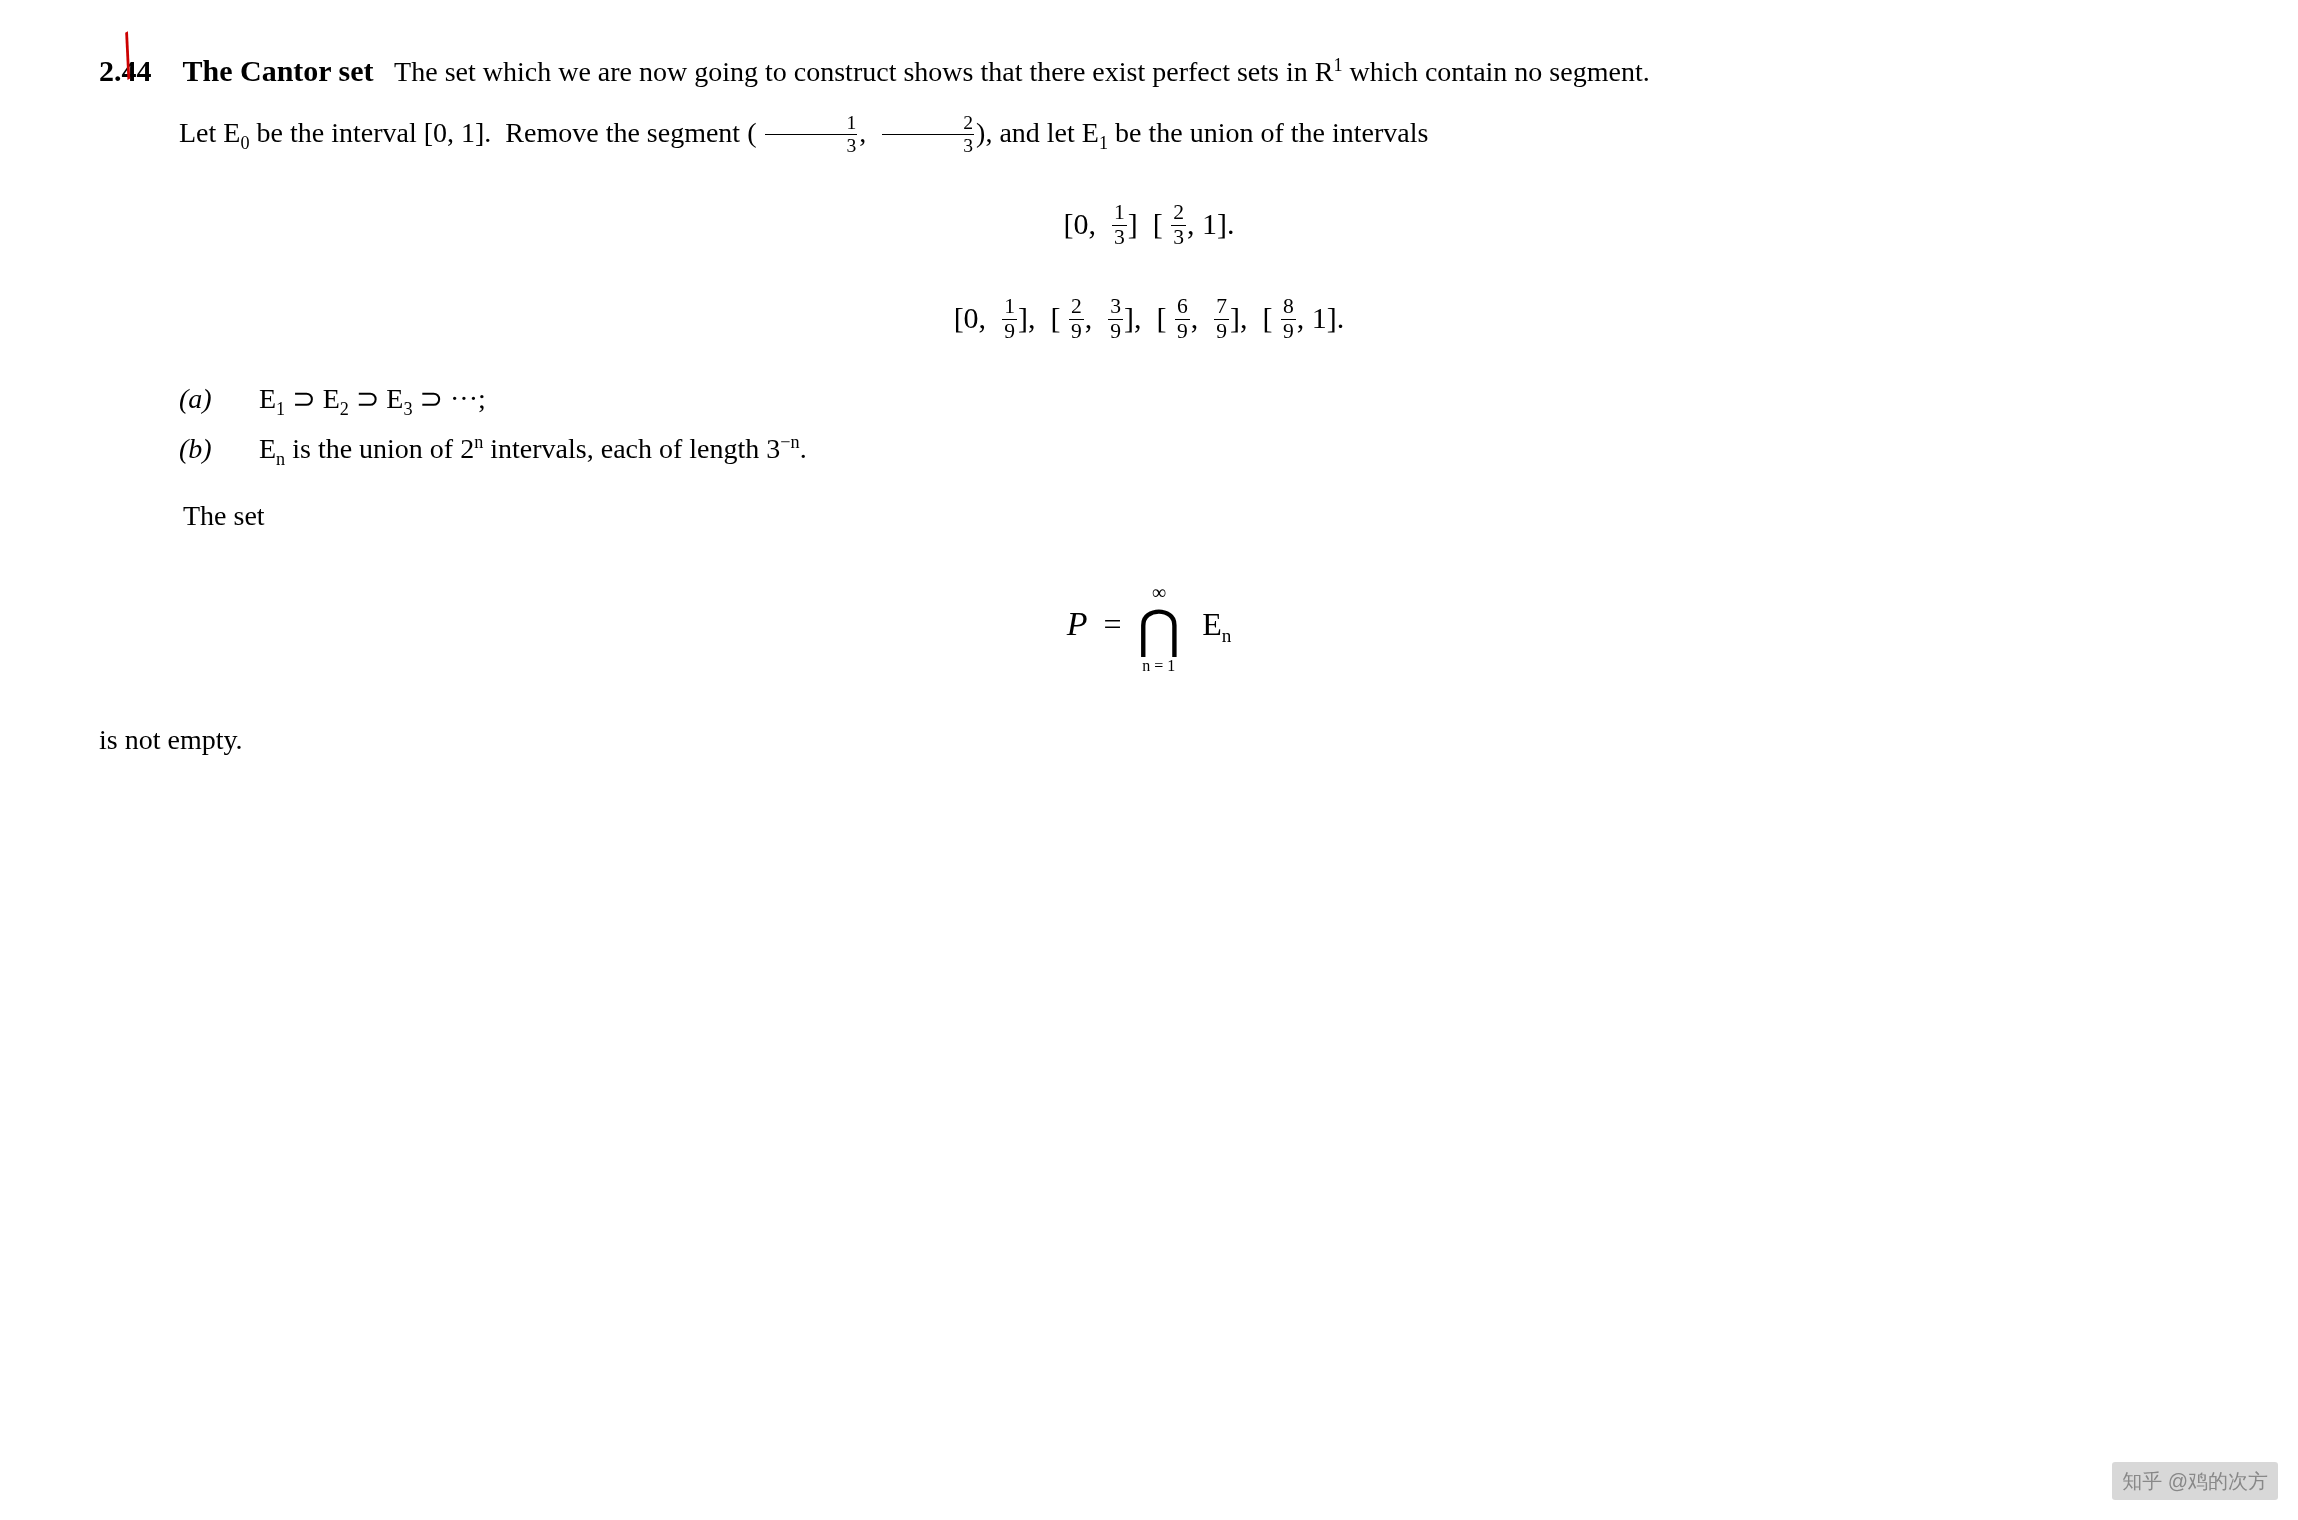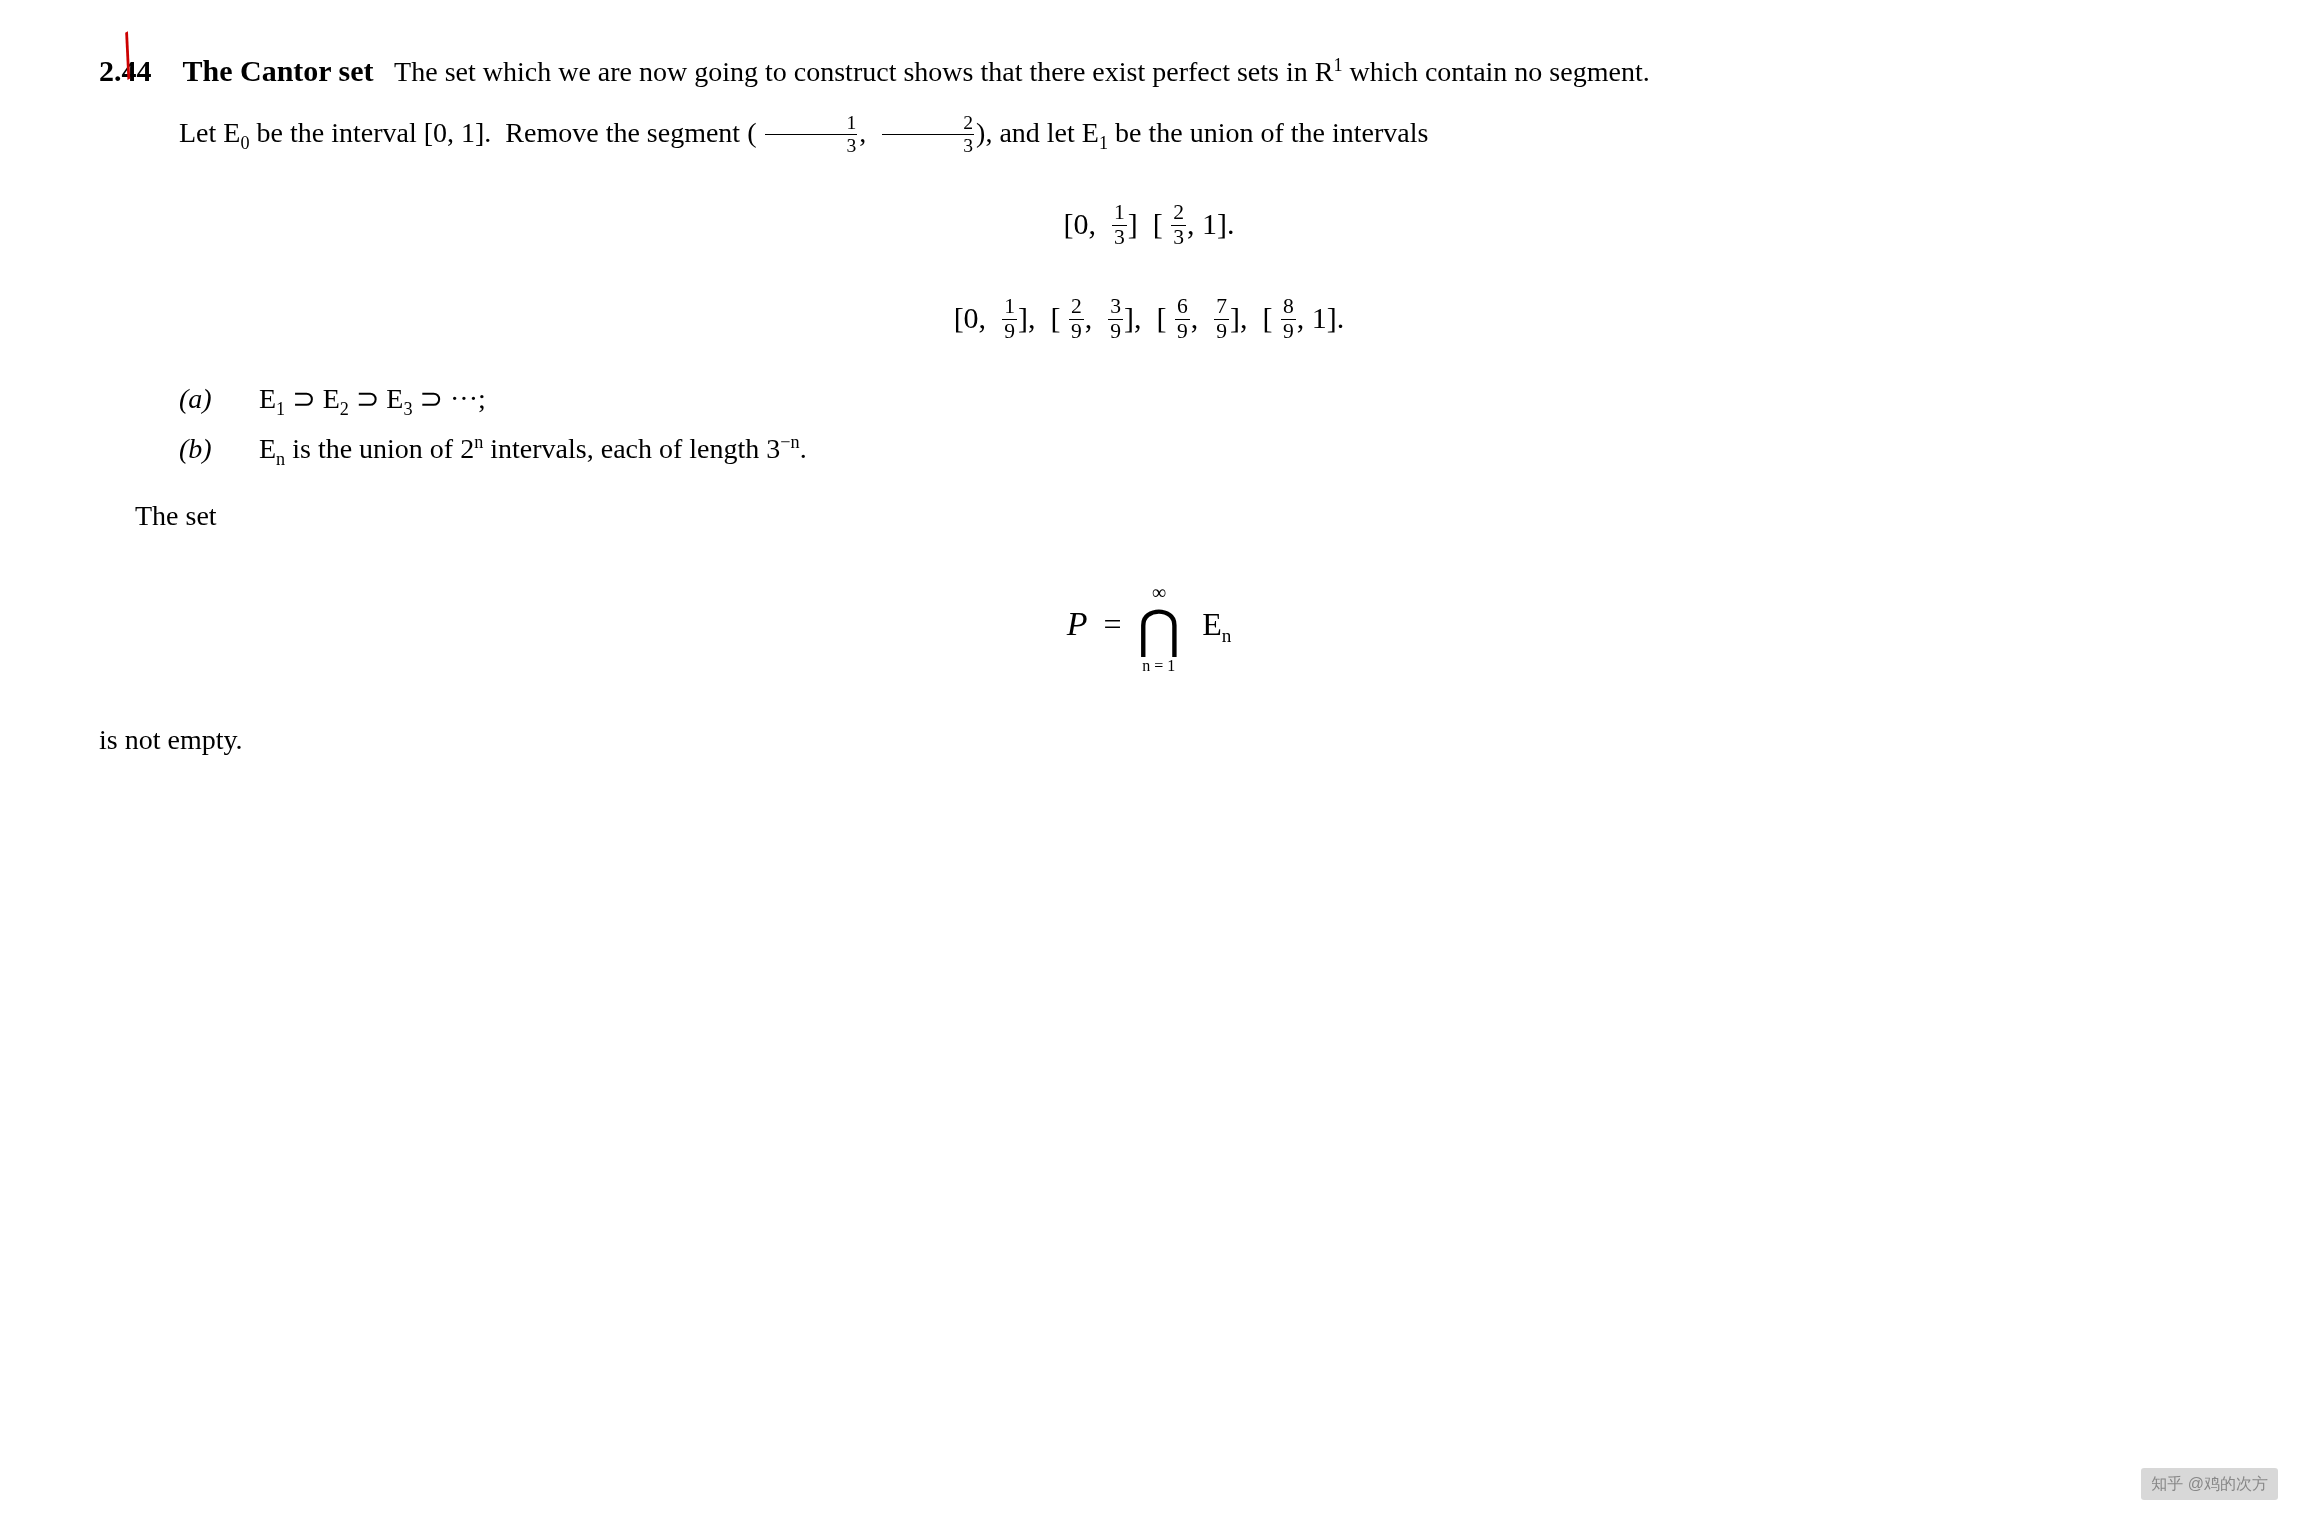--- a/index.html
+++ b/index.html
@@ -144,21 +144,21 @@
       min-width: 60px;
       font-style: italic;
     }
 
     .watermark {
       position: fixed;
       bottom: 20px;
       right: 20px;
       background: rgba(200,200,200,0.7);
       padding: 4px 10px;
-      font-size: 16px;
+      font-size: 20px;
       color: #888;
       font-family: sans-serif;
       border-radius: 3px;
     }
   </style>
 </head>
 <body>
 
 <div class="page-content">
 
@@ -233,21 +233,21 @@
       </span>
     </div>
     <div class="list-item">
       <span class="list-label">(<span class="italic">b</span>)</span>
       <span>
         E<sub>n</sub> is the union of 2<sup>n</sup> intervals, each of length 3<sup>−n</sup>.
       </span>
     </div>
   </div>
 
-  <div class="paragraph" style="margin-top: 24px; margin-left: 36px;">
+  <div class="paragraph" style="margin-top: 24px; margin-left: 84px;">
     The set
   </div>
 
   <div class="math-display-large">
     <span style="font-style: italic; font-size: 34px;">P</span>
     <span style="font-size: 32px;">&nbsp;=&nbsp;</span>
     <span style="display: inline-flex; flex-direction: column; align-items: center; vertical-align: middle;">
       <span style="font-size: 20px; text-align: center;">∞</span>
       <span style="font-size: 52px; line-height: 0.9; display: block;">⋂</span>
       <span style="font-size: 16px; text-align: left;">n = 1</span>

